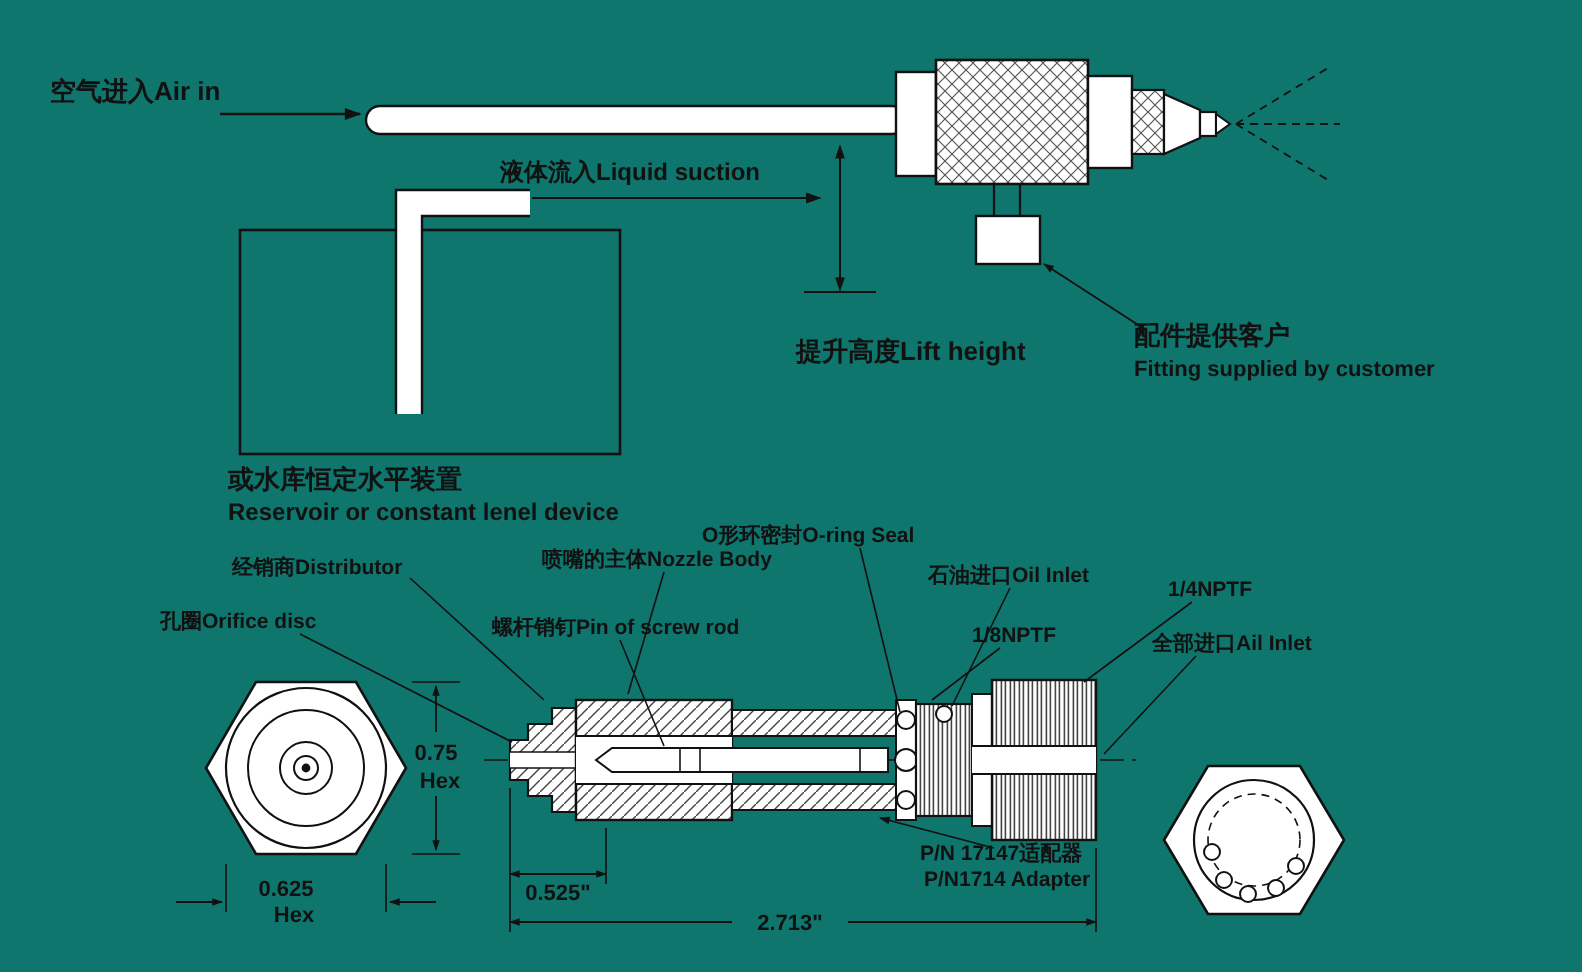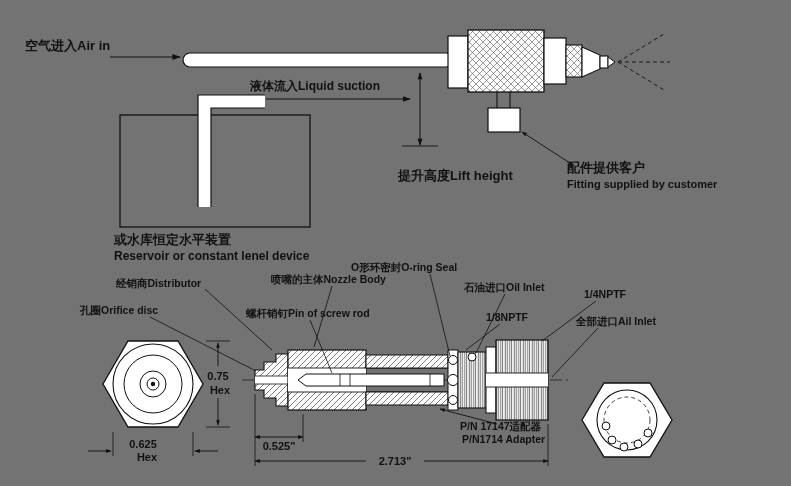--- a/index.html
+++ b/index.html
@@ -1,16 +1,16 @@
 <!DOCTYPE html>
 <html><head>
 <meta charset="utf-8">
 <style>
   html,body{margin:0;padding:0;background:#ffffff;}
-  .canvas{position:relative;width:791px;height:486px;background:#737373;overflow:hidden;}
+  .canvas{position:relative;width:791px;height:486px;background:#0f766e;overflow:hidden;}
   svg{display:block;}
   text{font-family:"Liberation Sans","DejaVu Sans",sans-serif;fill:#111;font-weight:bold;}
   .t13{font-size:13px;}
   .t12{font-size:12px;}
   .t11{font-size:11px;}
   .t10{font-size:10.5px;}
   .mid{text-anchor:middle;}
   .ln{stroke:#111;fill:none;}
 </style>
 </head>

